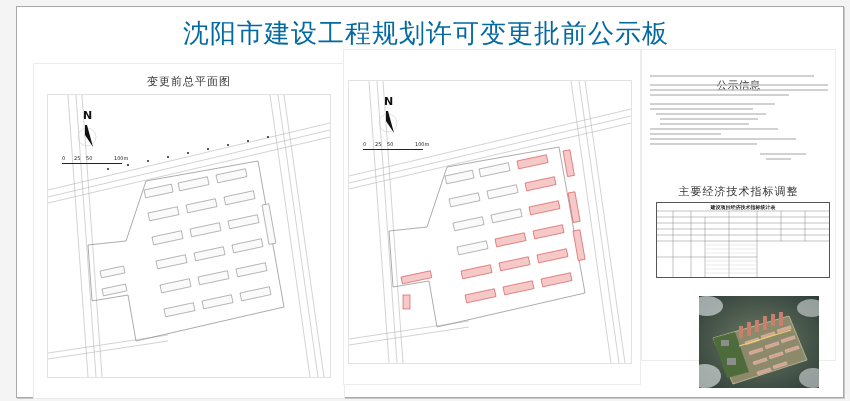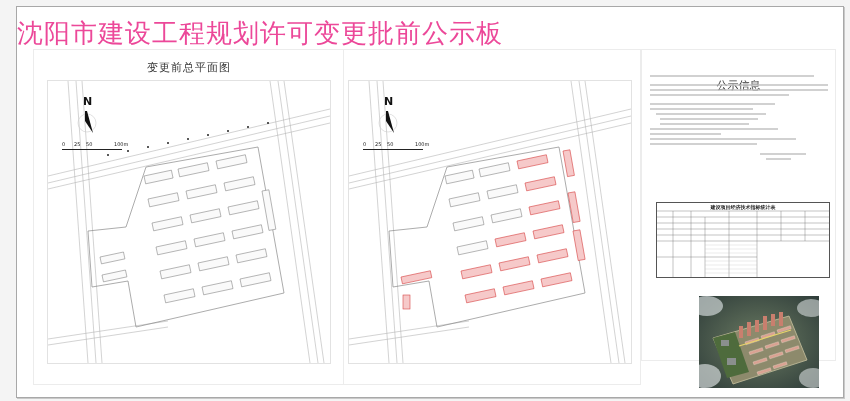--- a/index.html
+++ b/index.html
@@ -1,20 +1,20 @@
 <!DOCTYPE html>
 <html><head>
 <meta charset="utf-8">
 <style>
   html,body{margin:0;padding:0;background:#f4f4f4;}
   body{width:850px;height:401px;position:relative;overflow:hidden;font-family:"DejaVu Sans","Liberation Sans",sans-serif;}
   .board{position:absolute;left:16px;top:6px;width:826px;height:390px;background:#fff;border:1px solid #a8a8a8;box-shadow:1px 1px 0 #c9c9c9;}
-  .title{position:absolute;left:0;top:9px;width:818px;font-family:"DejaVu Serif","Liberation Serif",serif;font-size:26px;letter-spacing:1px;color:#ec4899;}
+  .title{position:absolute;left:0;top:9px;width:818px;text-align:center;font-family:"DejaVu Serif","Liberation Serif",serif;font-size:26px;letter-spacing:1px;color:#0369a1;}
   .panel{position:absolute;background:#fff;border:1px solid #ececec;}
-  .panel-left{left:16px;top:42px;width:310px;height:334px;}
+  .panel-left{left:16px;top:56px;width:310px;height:334px;}
   .panel-mid{left:326px;top:42px;width:296px;height:334px;}
   .panel-right{left:624px;top:42px;width:193px;height:310px;}
   .panel-title{position:absolute;top:10px;left:0;width:100%;text-align:center;font-family:"DejaVu Serif","Liberation Serif",serif;font-size:11px;color:#333;letter-spacing:1px;}
   .plan{position:absolute;left:13px;top:30px;width:282px;height:282px;border:1px solid #e2e2e2;background:#fff;overflow:hidden;}
   .plan svg{position:absolute;left:0;top:0;}
   .north{position:absolute;left:26px;top:14px;width:30px;height:46px;}
   .north .n{position:absolute;left:9px;top:0;font-size:11px;font-weight:bold;color:#111;}
   .scale{position:absolute;left:14px;top:60px;width:80px;height:16px;font-size:5px;color:#222;}
   .scale .bar{position:absolute;left:0;top:8px;width:60px;height:1px;background:#222;}
   .scale span{position:absolute;top:0;}
@@ -182,20 +182,21 @@
       <div class="line" style="width:55%;margin-left:10px"></div>
       <div class="line" style="width:50%;margin-left:10px"></div>
       <div class="line" style="width:72%"></div>
       <div class="line" style="width:40%"></div>
       <div class="line" style="width:82%"></div>
       <div class="line" style="width:60%"></div>
       <div class="line" style="width:26%;margin-left:110px;margin-top:8px"></div>
       <div class="line" style="width:14%;margin-left:116px"></div>
     </div>
 
+    <div class="section-title" style="top:134px">主要经济技术指标调整</div>
 
     <div class="table-wrap">
       <div class="table-cap">建设项目经济技术指标统计表</div>
       <svg width="172" height="74" style="position:absolute;left:0;top:0">
         <g stroke="#666" stroke-width="0.4">
           <line x1="0" y1="8" x2="172" y2="8"></line>
             <line x1="0" y1="14" x2="172" y2="14"></line>
           <line x1="0" y1="20" x2="172" y2="20"></line>
             <line x1="0" y1="26" x2="172" y2="26"></line>
           <line x1="0" y1="32" x2="172" y2="32"></line>

